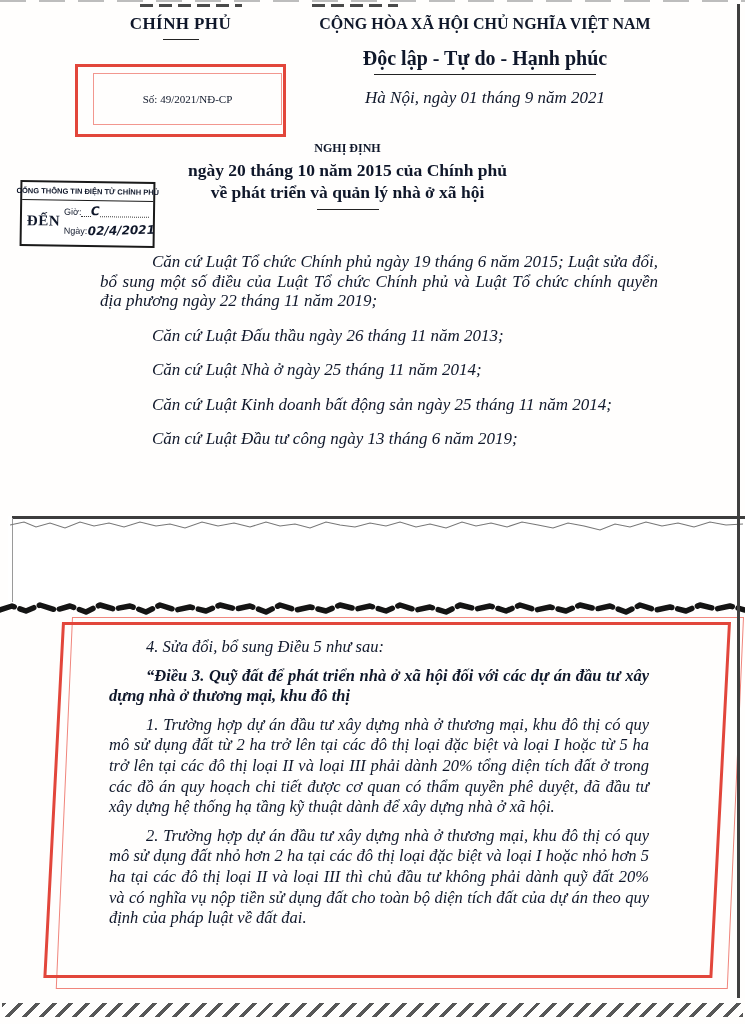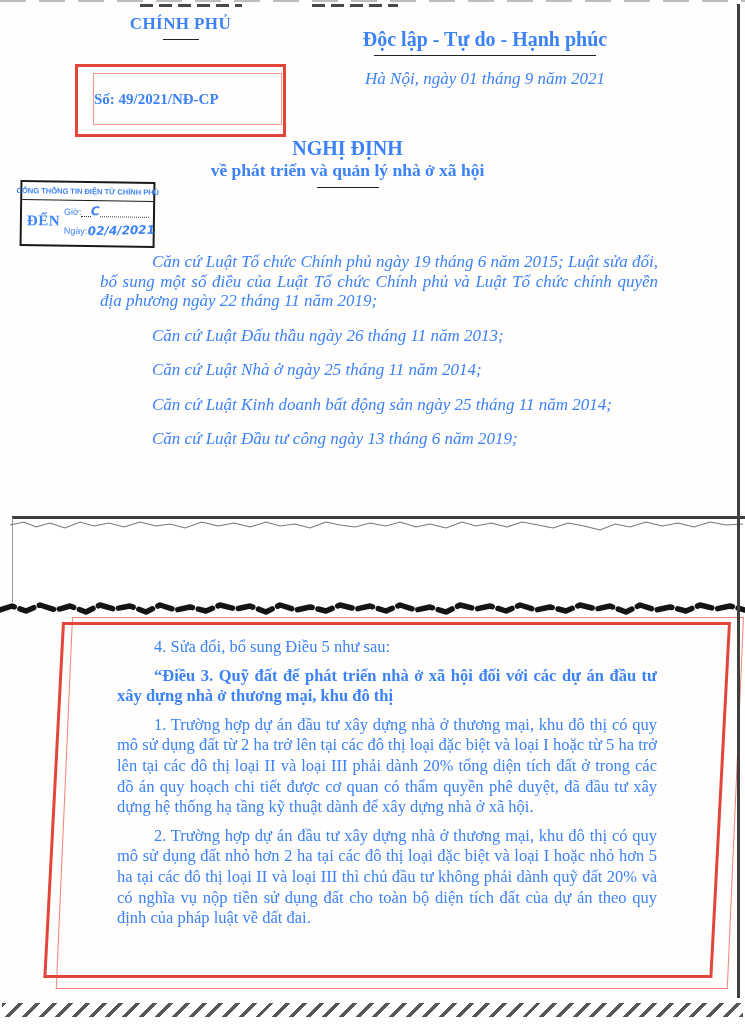--- a/index.html
+++ b/index.html
@@ -1,19 +1,19 @@
 <!DOCTYPE html>
 <html><head>
 <meta charset="utf-8">
 <style>
   html,body { margin:0; padding:0; background:#ffffff; }
   .page {
     position:relative; width:745px; height:1024px; margin:0 auto;
     background:#fffefd; overflow:hidden;
-    font-family:"Liberation Serif","DejaVu Serif",serif; color:#3b82f6;
+    font-family:"Liberation Serif","DejaVu Serif",serif; color:#0f172a;
   }
   .abs { position:absolute; }
 
   
   .edge-top    { left:0; top:0; width:745px; height:2px;
                  background:repeating-linear-gradient(90deg,#bdbdbd 0 26px,transparent 26px 39px); }
   .edge-dash-a { left:140px; top:4px; width:102px; height:2.5px;
                  background:repeating-linear-gradient(90deg,#4a4a4a 0 13px,transparent 13px 19px); }
   .edge-dash-b { left:312px; top:4px; width:86px; height:2.5px;
                  background:repeating-linear-gradient(90deg,#4a4a4a 0 13px,transparent 13px 19px); }
@@ -26,26 +26,26 @@
   .col-right { left:318px; top:14px; width:334px; text-align:center; }
   .motto1    { font-size:16px; font-weight:bold; line-height:19px; }
   .motto2    { font-size:20px; font-weight:bold; line-height:21px; margin-top:15px; }
   .motto-rule{ width:222px; border-top:1.6px solid #222; margin:5px auto 0; }
   .place-date{ font-size:17px; font-style:italic; margin-top:13px; }
 
   
   .num-outer { left:75px; top:64px; width:211px; height:73px;
                border:3px solid #e2463b; box-sizing:border-box; }
   .num-inner { position:absolute; left:15px; top:6px; width:187px; height:50px;
-               border:1px solid #f2978f; display:flex; align-items:center; 
-               font-size:15px;font-weight:bold; }
+               border:1px solid #f2978f; display:flex; align-items:center; justify-content:center;
+               font-size:11px; }
 
   
   .title-block { left:80px; top:138px; width:535px; text-align:center; }
-  .doc-type    { font-size:20px; font-weight:bold; line-height:21px; }
+  .doc-type    { font-size:12px; font-weight:bold; line-height:21px; }
   .title-line  { font-size:17.5px; font-weight:bold; line-height:22px; }
   .title-rule  { width:62px; border-top:1.6px solid #222; margin:6px auto 0; }
 
   
   .stamp { left:20px; top:181px; width:135px; height:66px; border:2px solid #1a1a1a;
            box-sizing:border-box; background:rgba(255,255,255,0.92); transform:rotate(0.8deg);
            font-family:"Liberation Sans","DejaVu Sans",sans-serif; z-index:2; }
   .stamp-title { height:17px; border-bottom:1.5px solid #1a1a1a; display:flex; align-items:center;
                  justify-content:center; font-size:7.5px; font-weight:bold; white-space:nowrap; }
   .stamp-body  { position:relative; height:45px; }
@@ -74,21 +74,21 @@
   .cut-line  { position:absolute; left:4px; right:0; top:0; height:2.5px; background:#3d3d3d; }
   .torn-left { position:absolute; left:4px; top:2px; width:1px; height:84px; background:#9a9a9a; }
   .jag-top   { position:absolute; left:2px; top:2px; }
   .torn-band { left:0; top:596px; width:745px; height:24px; z-index:2; }
 
   
   .hl-outer { left:62px; top:622px; width:669px; height:356px; border:3px solid #e2463b;
               box-sizing:border-box; transform:skewX(-3deg); transform-origin:top left; z-index:3; }
   .hl-inner { left:72px; top:617px; width:672px; height:372px; border:1.2px solid #f0857c;
               box-sizing:border-box; transform:skewX(-2.5deg); transform-origin:top left; z-index:3; }
-  .hl-text  { left:117px; top:637px; width:540px; z-index:4; }
+  .hl-text  { left:109px; top:637px; width:540px; z-index:4;font-style:italic; }
   .hl-text p { margin:0 0 8px 0; font-size:16.5px; line-height:20.6px; text-align:justify;
                text-indent:37px; }
   .hl-heading { font-weight:bold; }
 
   
   .hatch { left:2px; top:1003px; width:741px; height:14px;
            background:repeating-linear-gradient(135deg,#575757 0 3.5px,transparent 3.5px 11.8px); }
 </style>
 </head>
 <body>
@@ -105,27 +105,29 @@
     <div class="issuer-rule"></div>
   </div>
 
   <div class="abs num-outer">
     <div class="num-inner">
       <span>Số: 49/2021/NĐ-CP</span>
     </div>
   </div>
 
   <div class="abs col-right">
+    <div class="motto1">CỘNG HÒA XÃ HỘI CHỦ NGHĨA VIỆT NAM</div>
     <div class="motto2">Độc lập - Tự do - Hạnh phúc</div>
     <div class="motto-rule"></div>
     <div class="place-date">Hà Nội, ngày 01 tháng 9 năm 2021</div>
   </div>
 
   <div class="abs title-block">
     <div class="doc-type">NGHỊ ĐỊNH</div>
+    <div class="title-line">ngày 20 tháng 10 năm 2015 của Chính phủ</div>
     <div class="title-line">về phát triển và quản lý nhà ở xã hội</div>
     <div class="title-rule"></div>
   </div>
 
   <div class="abs stamp">
     <div class="stamp-title">CỔNG THÔNG TIN ĐIỆN TỬ CHÍNH PHỦ</div>
     <div class="stamp-body">
       <div class="stamp-den">ĐẾN</div>
       <div class="stamp-row row-time">
         <span>Giờ:</span>

